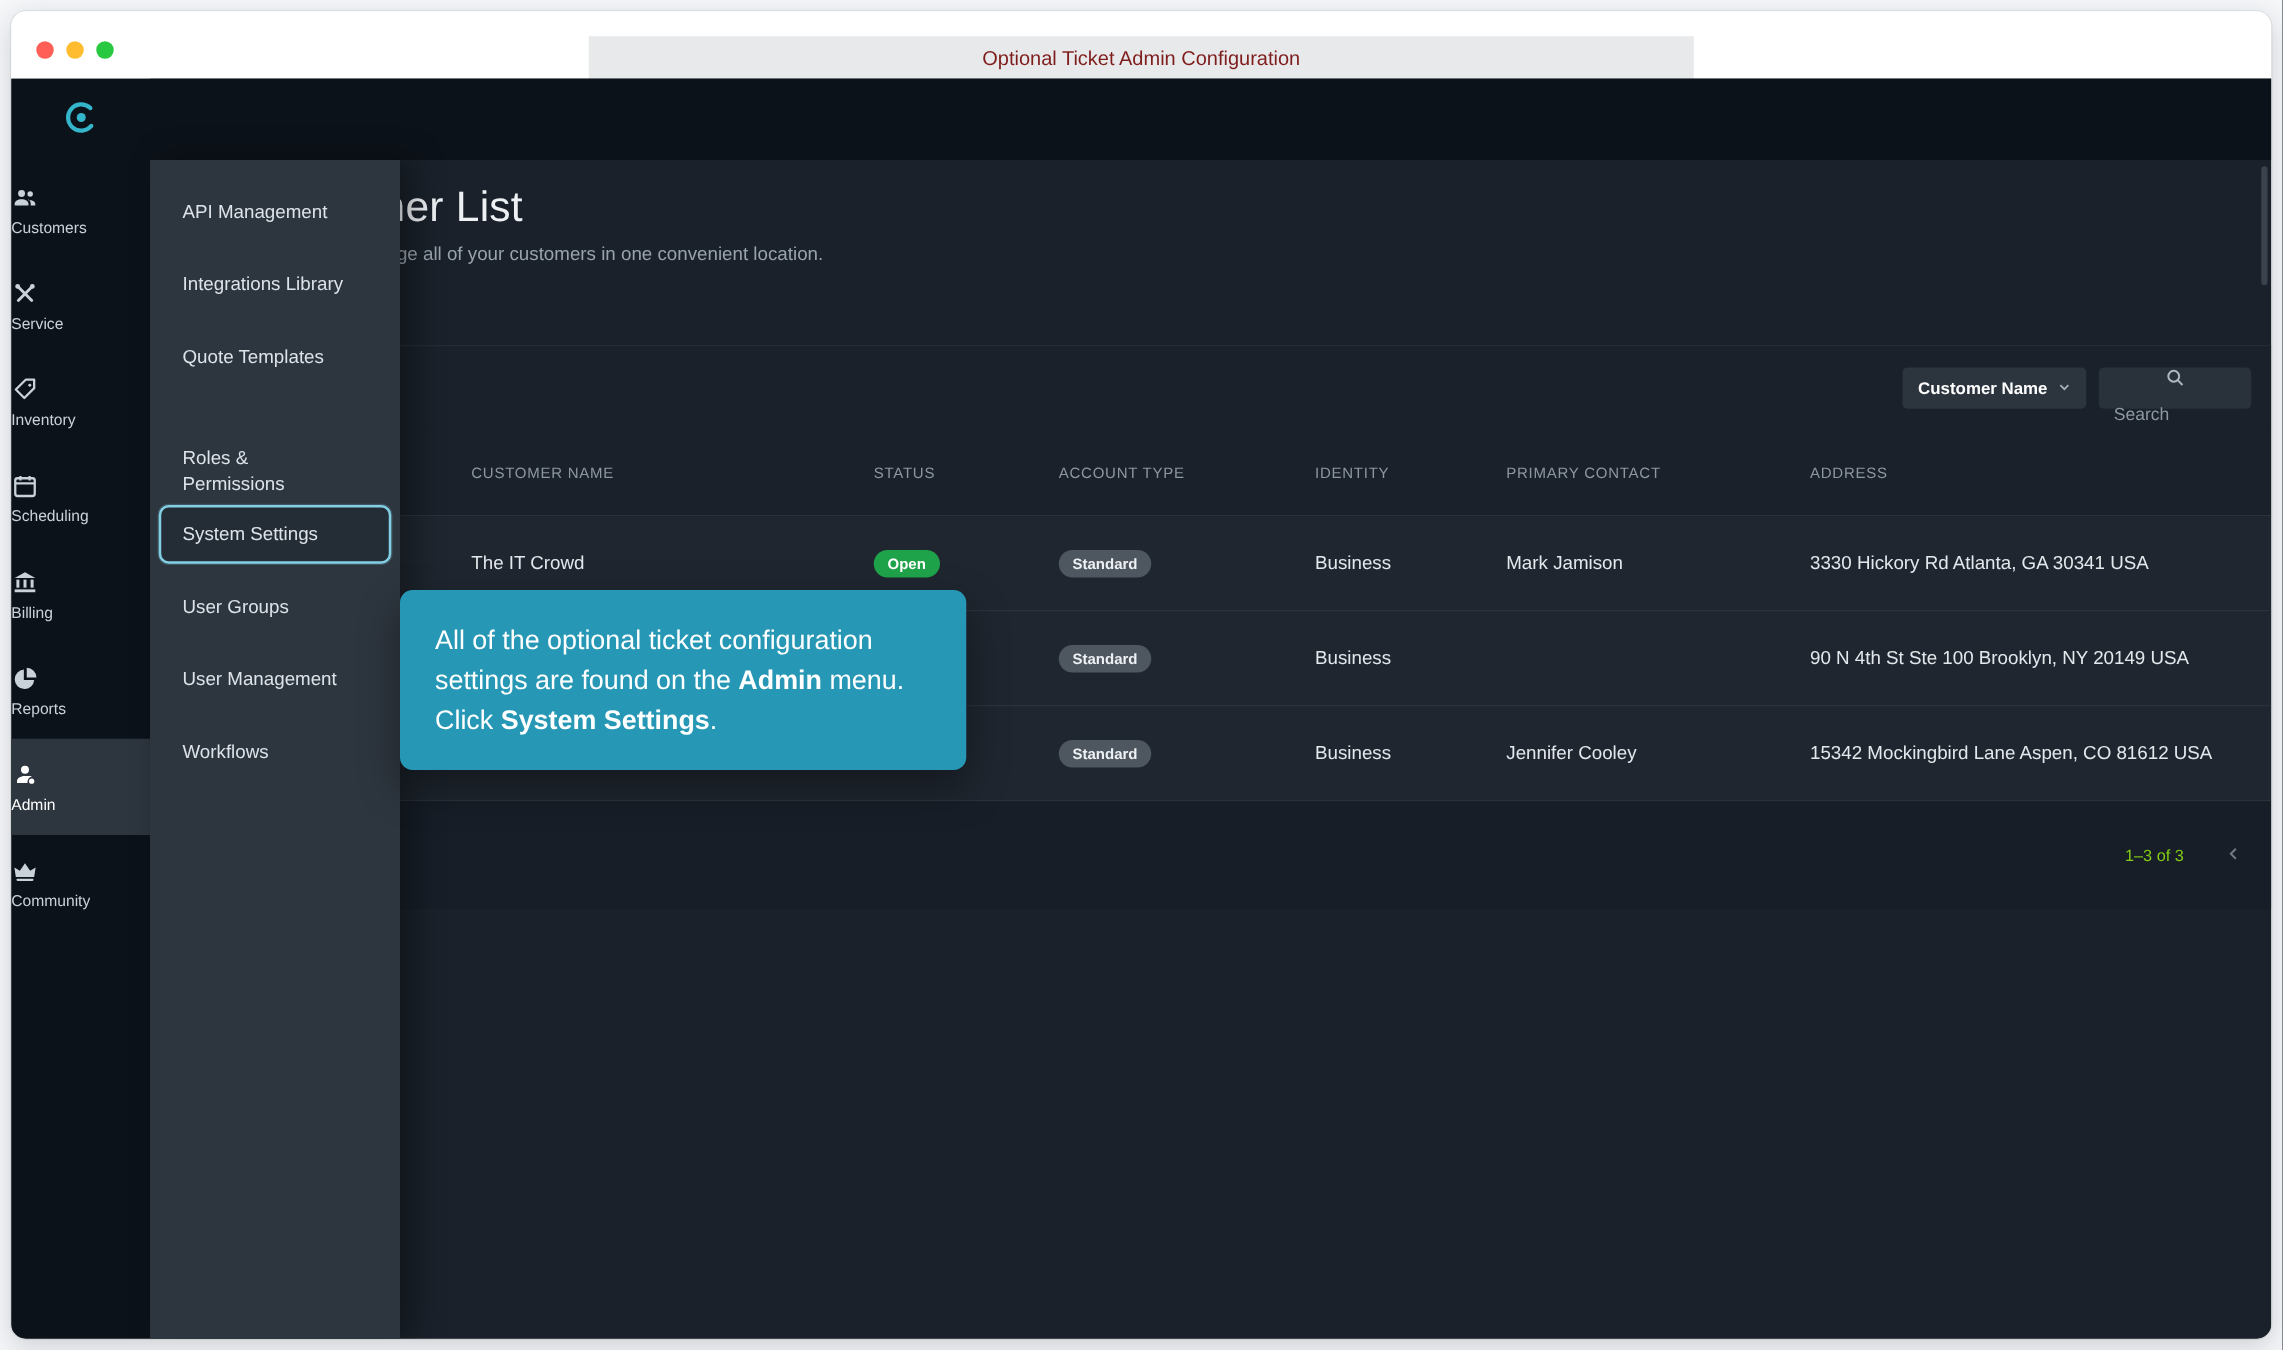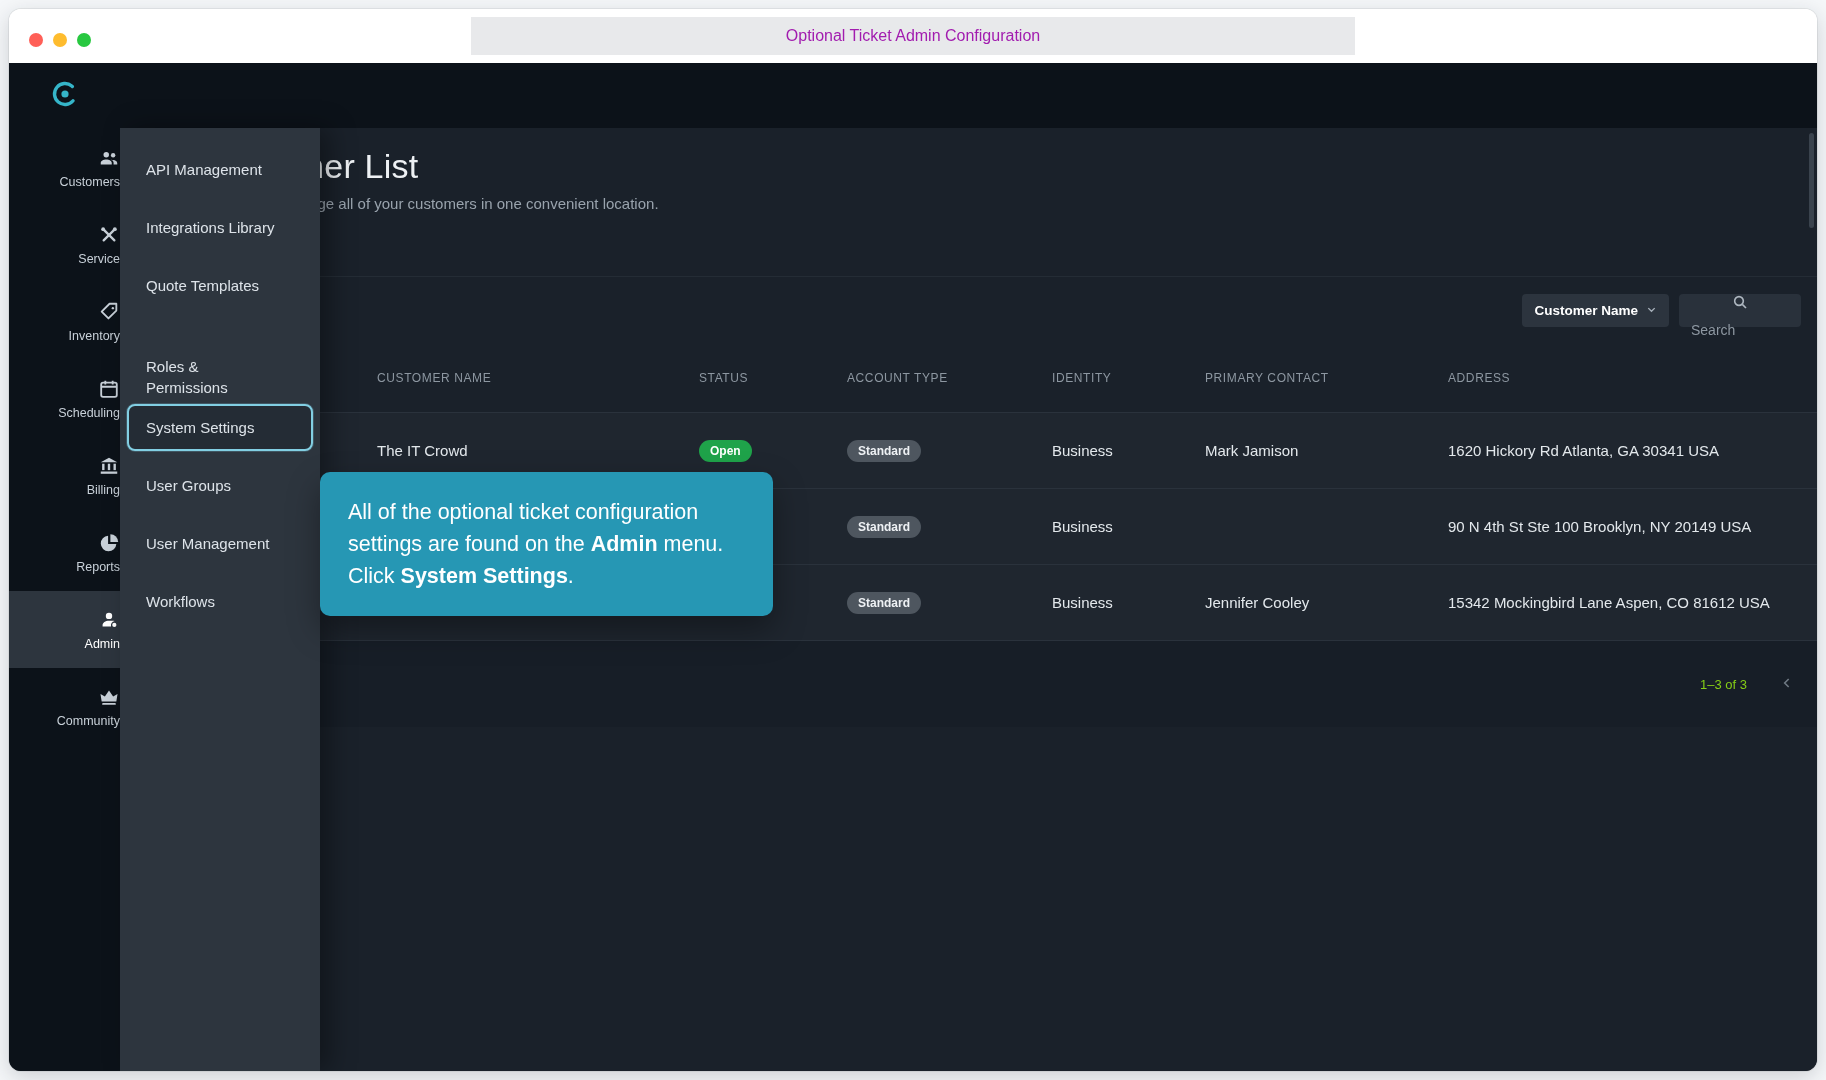--- a/index.html
+++ b/index.html
@@ -20,35 +20,35 @@
     overflow:hidden;
   }
   
   .titlebar { position:relative; height:54px; background:#ffffff; }
   .traffic-lights { position:absolute; left:20px; top:24px; display:flex; gap:10px; }
   .tl { width:14px; height:14px; border-radius:50%; cursor:pointer; }
   .tl.red { background:#ff5f57; }
   .tl.yellow { background:#febc2e; }
   .tl.green { background:#28c840; }
   .title-pill {
-    position:absolute; left:50%; top:8px; transform:translateX(-50%);
+    position:absolute; left:50%; top:20px; transform:translateX(-50%);
     width:884px; height:38px; border-radius:0;
-    background:#e8e9eb; color:#a21caf; font-size:16px;
+    background:#e8e9eb; color:#7f1d1d; font-size:16px;
     display:flex; align-items:center; justify-content:center;
   }
   
   .app { position:relative; height:1008px; background:#1a212a; }
   .sidebar {
     position:absolute; left:0; top:0; width:111px; height:100%;
     background:#0c1219; z-index:10;
   }
   .logo-wrap { height:66px; display:flex; align-items:center; justify-content:center; cursor:pointer; }
   .side-item {
     height:77px; display:flex; flex-direction:column;
-    align-items:flex-end; justify-content:center; gap:5px;
+    align-items:flex-start; justify-content:center; gap:5px;
     color:#c9d1d9; font-size:12.5px; cursor:pointer; text-align:center;
   }
   .side-item.active { background:#2d353e; color:#ffffff; }
   .sicon { display:flex; align-items:center; justify-content:center; height:24px; }
   
   .main { position:absolute; left:111px; top:0; right:0; bottom:0; background:#1a212a; }
   .topstrip { position:absolute; left:0; right:0; top:0; height:65px; background:#0c1219; }
   .page-title {
     position:absolute; left:86px; top:84px; margin:0;
     font-size:34px; font-weight:400; color:#eef1f4; letter-spacing:.2px;
@@ -292,21 +292,21 @@
           <div>ADDRESS</div>
         </div>
 
         <div class="rows">
           <div class="trow grid-cols">
             <div>The IT Crowd</div>
             <div><span class="badge open hide-if-empty">Open</span></div>
             <div><span class="badge std hide-if-empty">Standard</span></div>
             <div>Business</div>
             <div>Mark Jamison</div>
-            <div>1620 Hickory Rd Atlanta, GA 30341 USA</div>
+            <div>3330 Hickory Rd Atlanta, GA 30341 USA</div>
           </div>
           <div class="trow grid-cols">
             <div></div>
             <div></div>
             <div><span class="badge std hide-if-empty">Standard</span></div>
             <div>Business</div>
             <div></div>
             <div>90 N 4th St Ste 100 Brooklyn, NY 20149 USA</div>
           </div>
           <div class="trow grid-cols">

